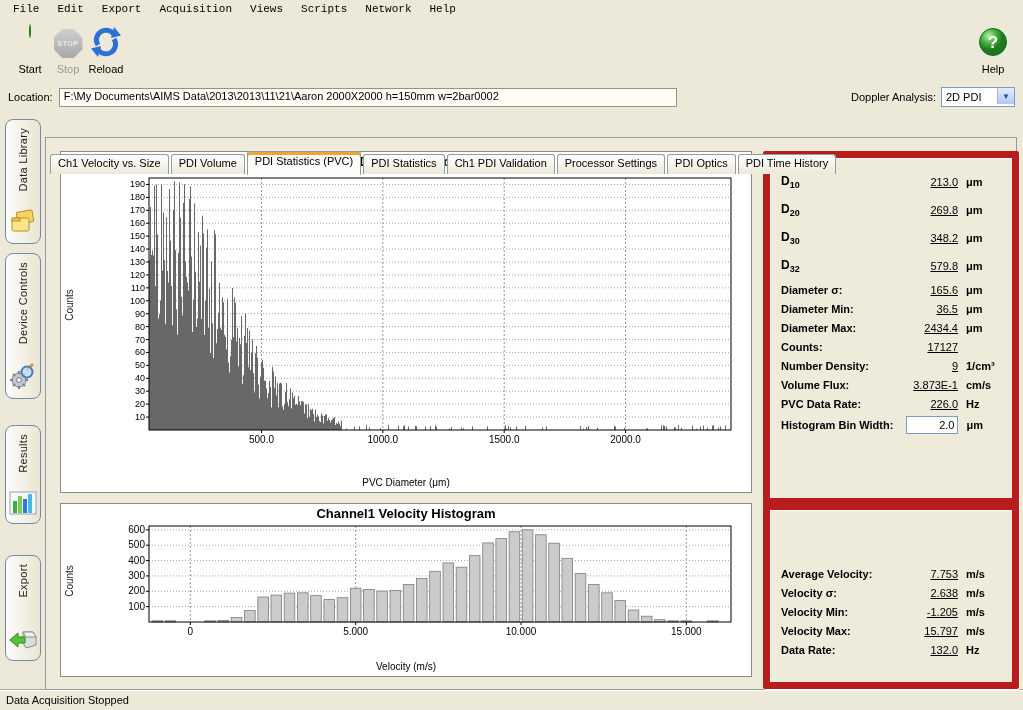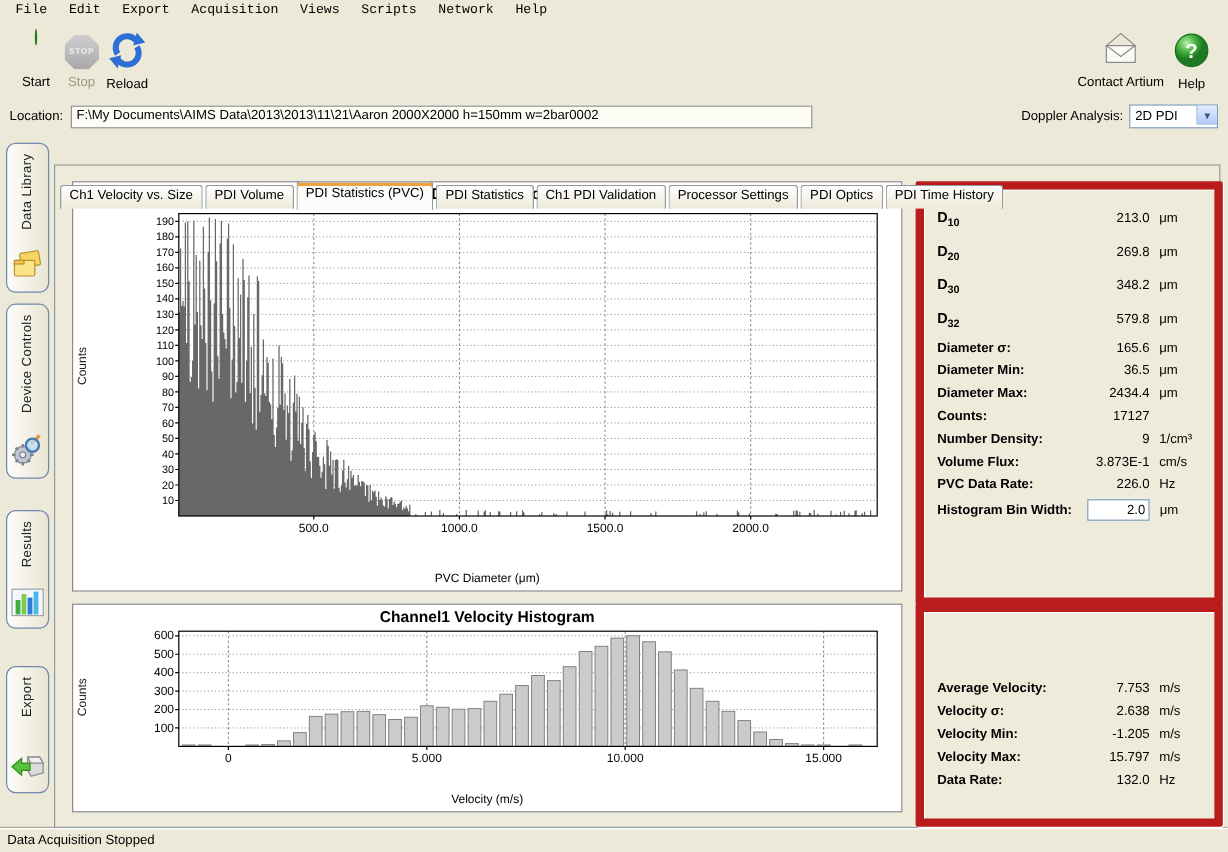--- a/index.html
+++ b/index.html
@@ -65,22 +65,22 @@
      writing-mode:vertical-rl;font-size:10px;color:#222;}
   svg text{font-family:"Liberation Sans",sans-serif;}
 
   
   .statpad{padding:10px 10px 0 11px;}
   .stat-row{display:flex;align-items:center;height:19px;}
   .stat-row.tall{height:28px;}
   .stat-label{flex:1;font-weight:bold;white-space:nowrap;}
   .stat-label.dlab{font-size:12px;}
   .stat-label sub{font-size:9px;font-weight:bold;}
-  .stat-value{width:66px;text-align:right;white-space:nowrap;}
-  .stat-unit{width:36px;padding-left:8px;font-weight:normal;white-space:nowrap;}
+  .stat-value{width:66px;text-align:right;white-space:nowrap;text-decoration:underline;}
+  .stat-unit{width:36px;padding-left:8px;font-weight:bold;white-space:nowrap;}
   .binw-input{width:44px;height:14px;border:1px solid #7f9db9;background:#fff;text-align:right;
      font-size:11px;font-family:"Liberation Sans",sans-serif;padding:1px 3px;}
 
   
   .statusbar{position:absolute;left:0;right:0;bottom:0;height:20px;background:#ece9d8;
      border-top:1px solid #aca899;box-shadow:inset 0 1px 0 #fff;display:flex;align-items:center;padding-left:6px;}
 </style>
 </head>
 <body>
 
@@ -109,30 +109,20 @@
       <svg width="34" height="34" viewBox="0 0 34 34">
         <path d="M9 20 A9.5 9.5 0 0 1 25 9.5" fill="none" stroke="#2e6fd6" stroke-width="5"></path>
         <polygon points="25,2 32,10.5 22,13" fill="#2e6fd6"></polygon>
         <path d="M25 14 A9.5 9.5 0 0 1 9 24.5" fill="none" stroke="#2e6fd6" stroke-width="5"></path>
         <polygon points="9,32 2,23.5 12,21" fill="#2e6fd6"></polygon>
       </svg>
     </span>
     <span class="tlabel">Reload</span>
   </div>
 
-  <div class="tool-btn" style="left:893px;width:82px;">
-    <span class="ticon">
-      <svg width="34" height="32" viewBox="0 0 34 30">
-        <polygon points="5,12 17,2 29,12" fill="#ece7da" stroke="#8a8a8a"></polygon>
-        <rect x="5" y="12" width="24" height="14" fill="#fbfaf4" stroke="#8a8a8a"></rect>
-        <polyline points="5,12 17,21 29,12" fill="none" stroke="#8a8a8a"></polyline>
-      </svg>
-    </span>
-    <span class="tlabel">Contact Artium</span>
-  </div>
   <div class="tool-btn" style="left:972px;width:42px;">
     <span class="ticon">
       <svg width="32" height="34" viewBox="0 0 32 32">
         <defs>
             <radialGradient id="hg" cx="35%" cy="28%">
               <stop offset="0%" stop-color="#bdf0b0"></stop>
               <stop offset="55%" stop-color="#45b33e"></stop>
               <stop offset="100%" stop-color="#1d7a22"></stop>
             </radialGradient>
           </defs>

